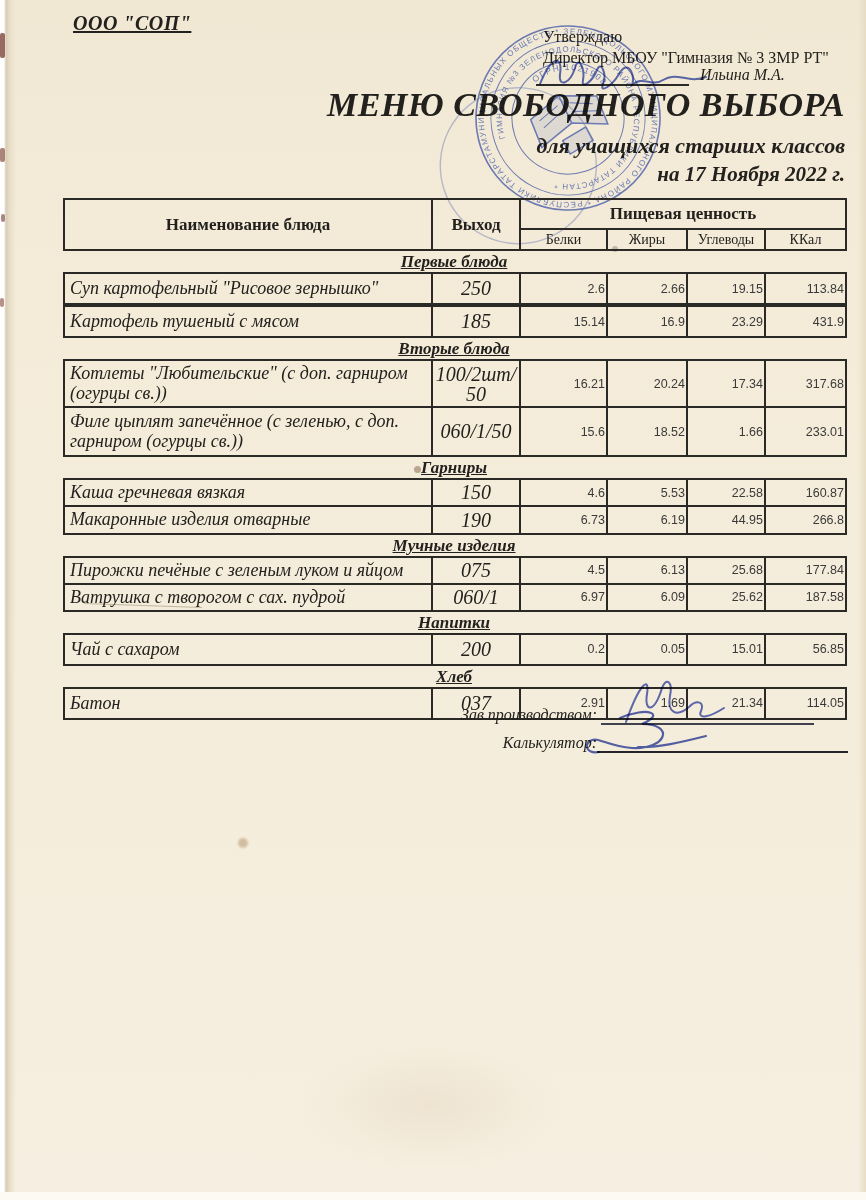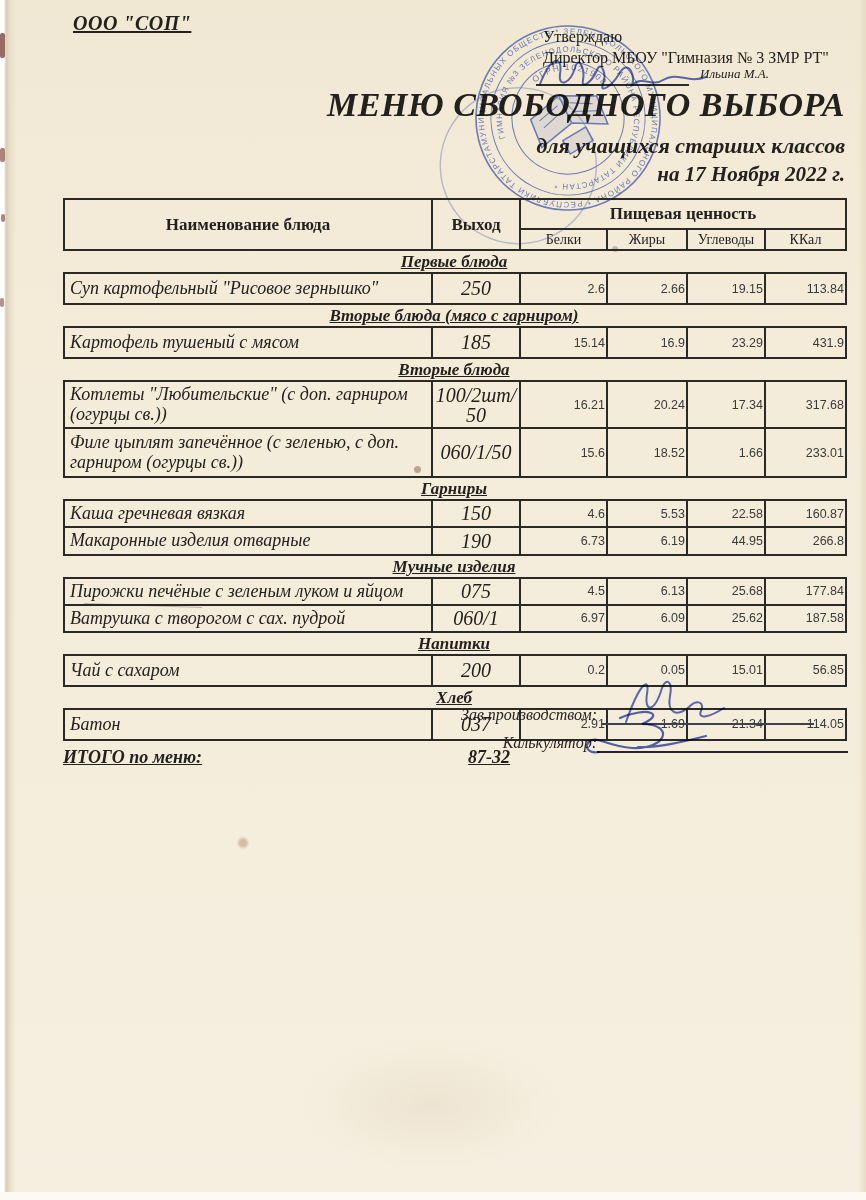--- a/index.html
+++ b/index.html
@@ -15,21 +15,21 @@
     background:linear-gradient(270deg,#e7dcc4,rgba(231,220,196,0));}
   .edge-bottom{position:absolute;left:0;bottom:0;width:100%;height:8px;background:#fcfaf3;}
   .mark{position:absolute;border-radius:2px;}
   .stain{position:absolute;border-radius:50%;}
   .crease{position:absolute;height:1px;background:rgba(128,112,86,.45);transform:rotate(2deg);}
 
   
   .org{position:absolute;left:73px;top:12px;font-size:20px;font-weight:bold;font-style:italic;
     text-decoration:underline;letter-spacing:.5px;}
   .approve{position:absolute;left:543px;top:26px;width:320px;font-size:16px;line-height:21px;}
-  .approver-name{position:absolute;left:700px;top:66px;font-style:italic;font-size:13px;}
+  .approver-name{position:absolute;left:700px;top:66px;font-style:italic;font-size:16px;}
   .sig-underline{position:absolute;left:536px;top:84px;width:153px;height:2px;background:#2b2a28;}
 
   .doc-head{position:absolute;left:70px;top:86px;width:775px;text-align:right;}
   .doc-title{font-size:34px;font-weight:bold;font-style:italic;letter-spacing:.5px;}
   .doc-sub{font-size:22px;font-weight:bold;font-style:italic;margin-top:9px;}
   .doc-date{font-size:21px;font-weight:bold;font-style:italic;margin-top:3px;}
 
   
   .stamp{position:absolute;left:420px;top:20px;mix-blend-mode:multiply;}
   .sig{position:absolute;mix-blend-mode:multiply;}
@@ -172,21 +172,20 @@
           <td class="name">Суп картофельный "Рисовое зернышко"</td>
           <td class="out">250</td>
           <td class="num">2.6</td>
           <td class="num">2.66</td>
           <td class="num">19.15</td>
           <td class="num">113.84</td>
         </tr>
       </tbody>
     </table>
 
-    <div class="section-ttl">Вторые блюда (мясо с гарниром)</div>
     <table class="grp">
       <colgroup>
           <col class="c-name">
           <col class="c-out">
           <col class="c-n1">
           <col class="c-n2">
           <col class="c-n3">
           <col class="c-n4">
         </colgroup>
       <tbody>
@@ -328,24 +327,20 @@
           <td class="name">Батон</td>
           <td class="out">037</td>
           <td class="num">2.91</td>
           <td class="num">1.69</td>
           <td class="num">21.34</td>
           <td class="num">114.05</td>
         </tr>
       </tbody>
     </table>
 
-    <div class="totals">
-      <span class="lbl">ИТОГО по меню:</span>
-      <span class="val">87-32</span>
-    </div>
   </div>
 
   <div class="foot-lbl lbl-manager">Зав.производством:</div>
   <div class="foot-line line-manager"></div>
   <svg class="sig sig-manager" width="145" height="58" viewBox="0 0 145 58">
     <path d="M 30,50 C 44,10 54,4 51,22 C 48,40 58,42 66,16 C 70,5 77,9 74,24 C 71,40 80,46 93,35 C 101,27 109,30 105,39 C 101,48 114,45 128,36" fill="none" stroke="#4356b8" stroke-width="2" stroke-linecap="round" opacity=".85"></path>
   </svg>
 
   <div class="foot-lbl lbl-calc">Калькулятор:</div>
   <div class="foot-line line-calc"></div>

